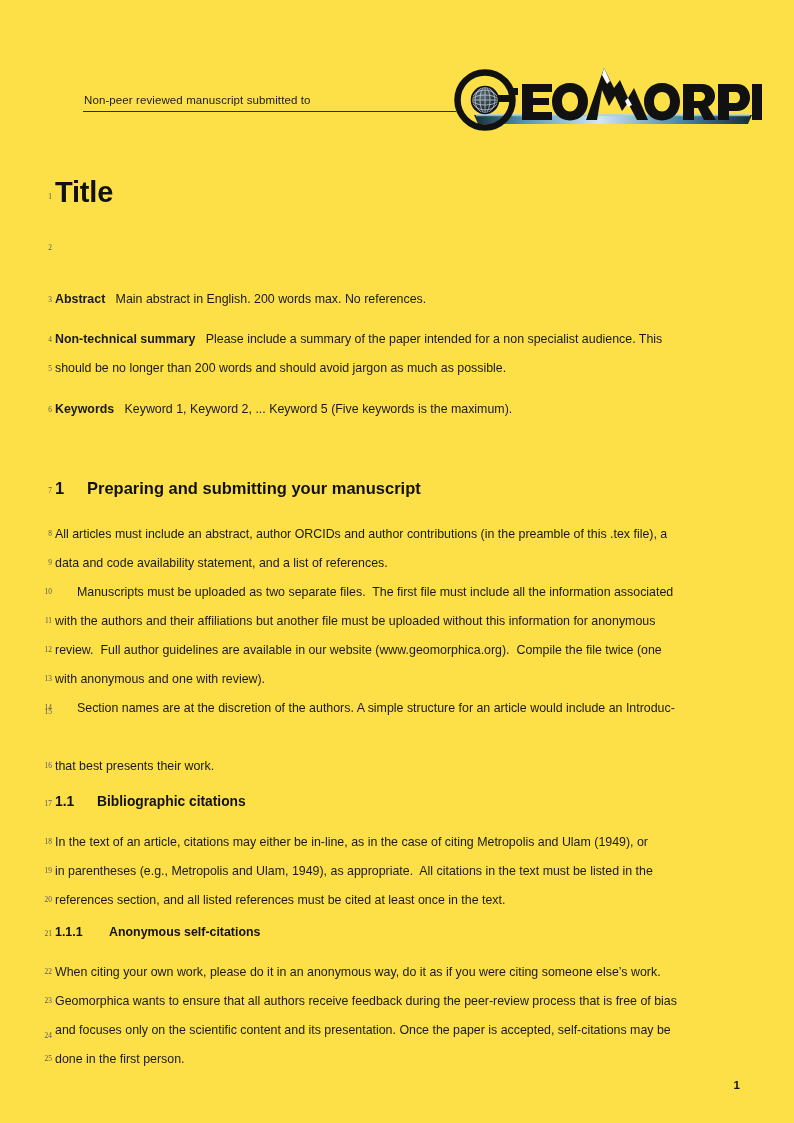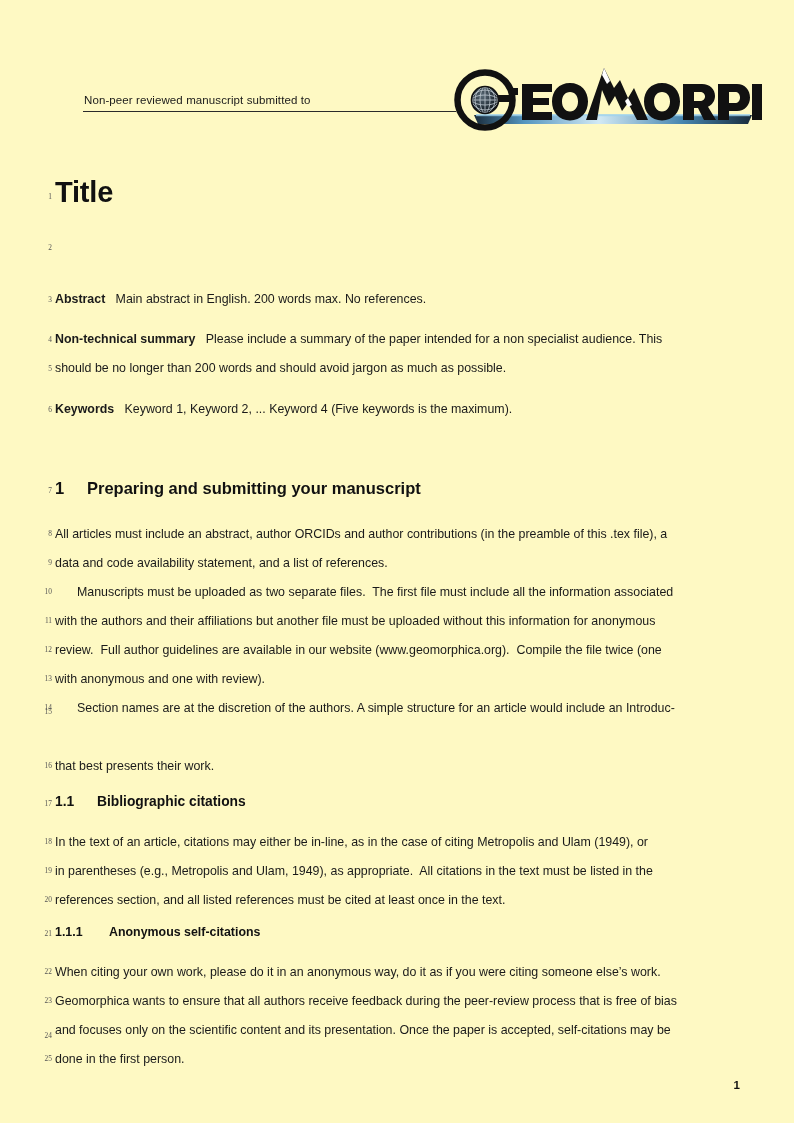--- a/index.html
+++ b/index.html
@@ -12,21 +12,21 @@
     height: 1123px;
     position: relative;
     font-family: "Liberation Sans", sans-serif;
     color: #1a1a1a;
     overflow: hidden;
   }
 
   .page {
     position: absolute;
     inset: 0;
-    background: #fef9c3;
+    background: #fde047;
   }
 
   
   .header {
     position: absolute;
     top: 58px;
     left: 0;
     width: 794px;
     height: 80px;
   }
@@ -250,21 +250,21 @@
     <div class="rowtext"><span class="lbl">Non-technical summary</span>   <span>Please include a summary of the paper intended for a non specialist audience. This</span></div>
   </div>
 
   <div class="row" style="top:360px;">
     <span class="lineno" style="top:4px;">5</span>
     <div class="rowtext">should be no longer than 200 words and should avoid jargon as much as possible.</div>
   </div>
 
   <div class="row" style="top:401px;">
     <span class="lineno" style="top:4px;">6</span>
-    <div class="rowtext"><span class="lbl">Keywords</span>   <span>Keyword 1, Keyword 2, ... Keyword 4 (Five keywords is the maximum).</span></div>
+    <div class="rowtext"><span class="lbl">Keywords</span>   <span>Keyword 1, Keyword 2, ... Keyword 5 (Five keywords is the maximum).</span></div>
   </div>
 
   <div class="row" style="top:479px;">
     <span class="lineno" style="top:7px;">7</span>
     <div class="h1"><span class="num">1</span><span>Preparing and submitting your manuscript</span></div>
   </div>
 
   <div class="row" style="top:526px;">
     <span class="lineno" style="top:3px;">8</span>
     <div class="rowtext">All articles must include an abstract, author ORCIDs and author contributions (in the preamble of this .tex file), a</div>

